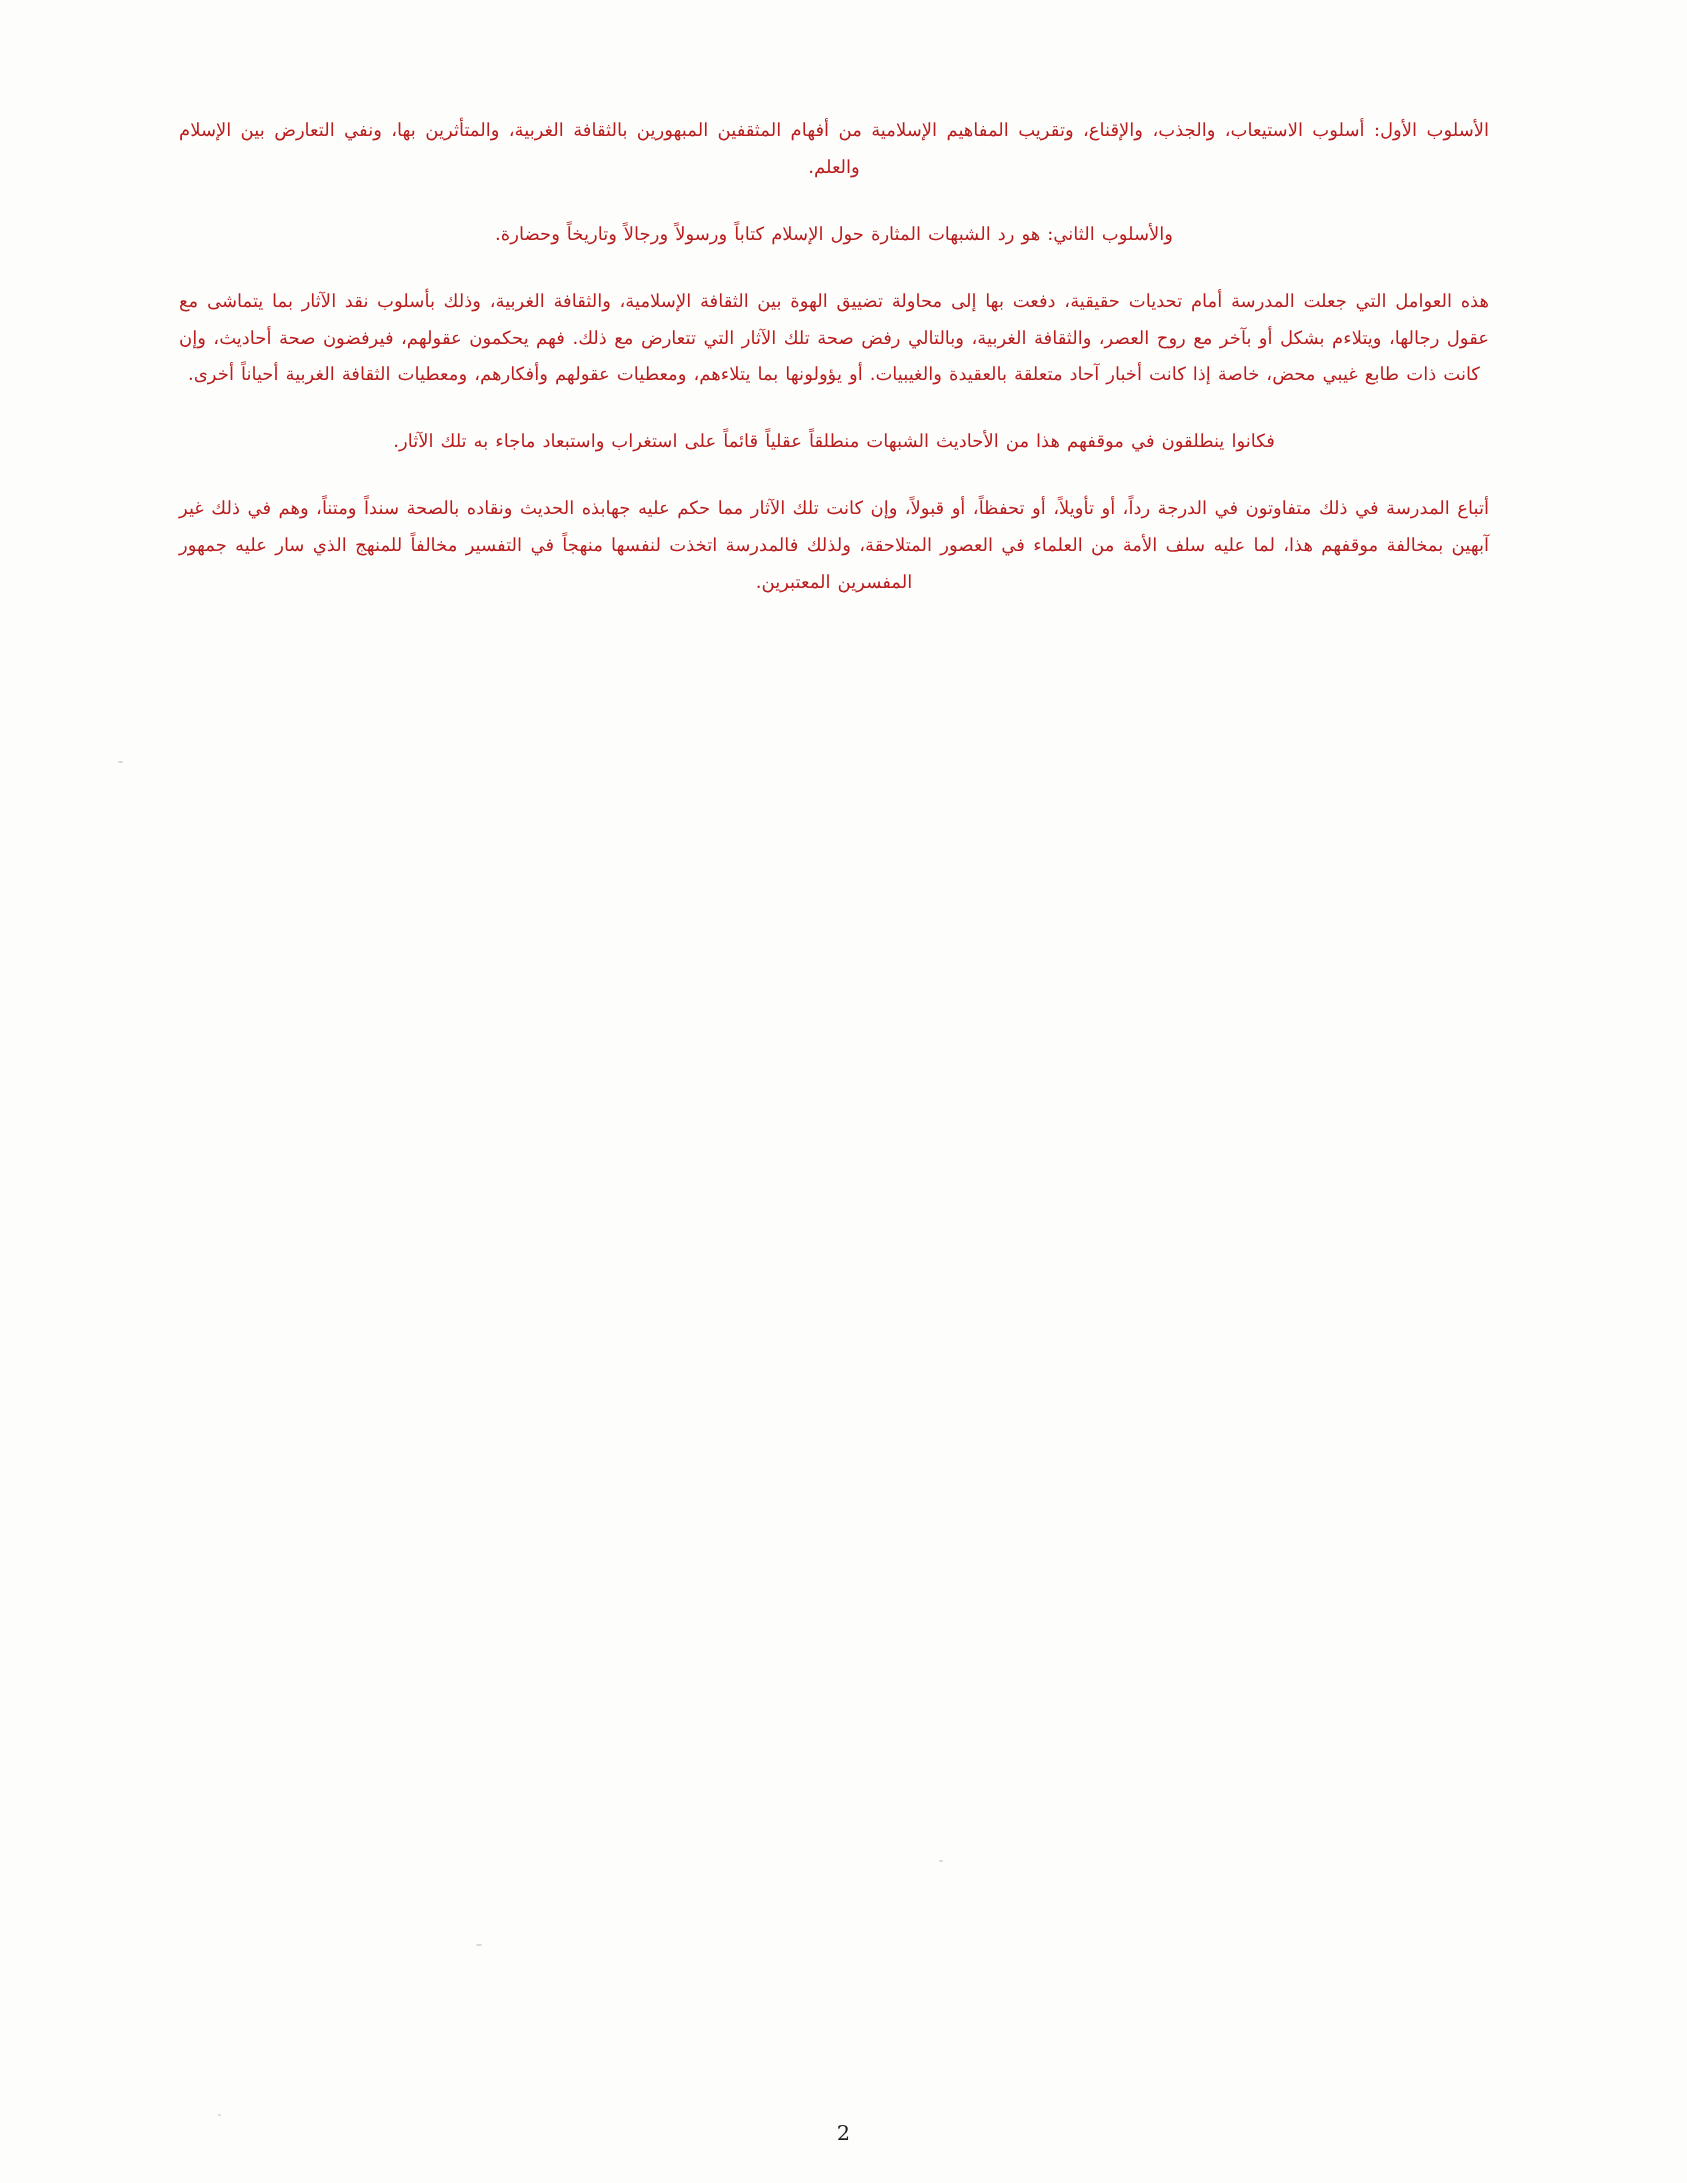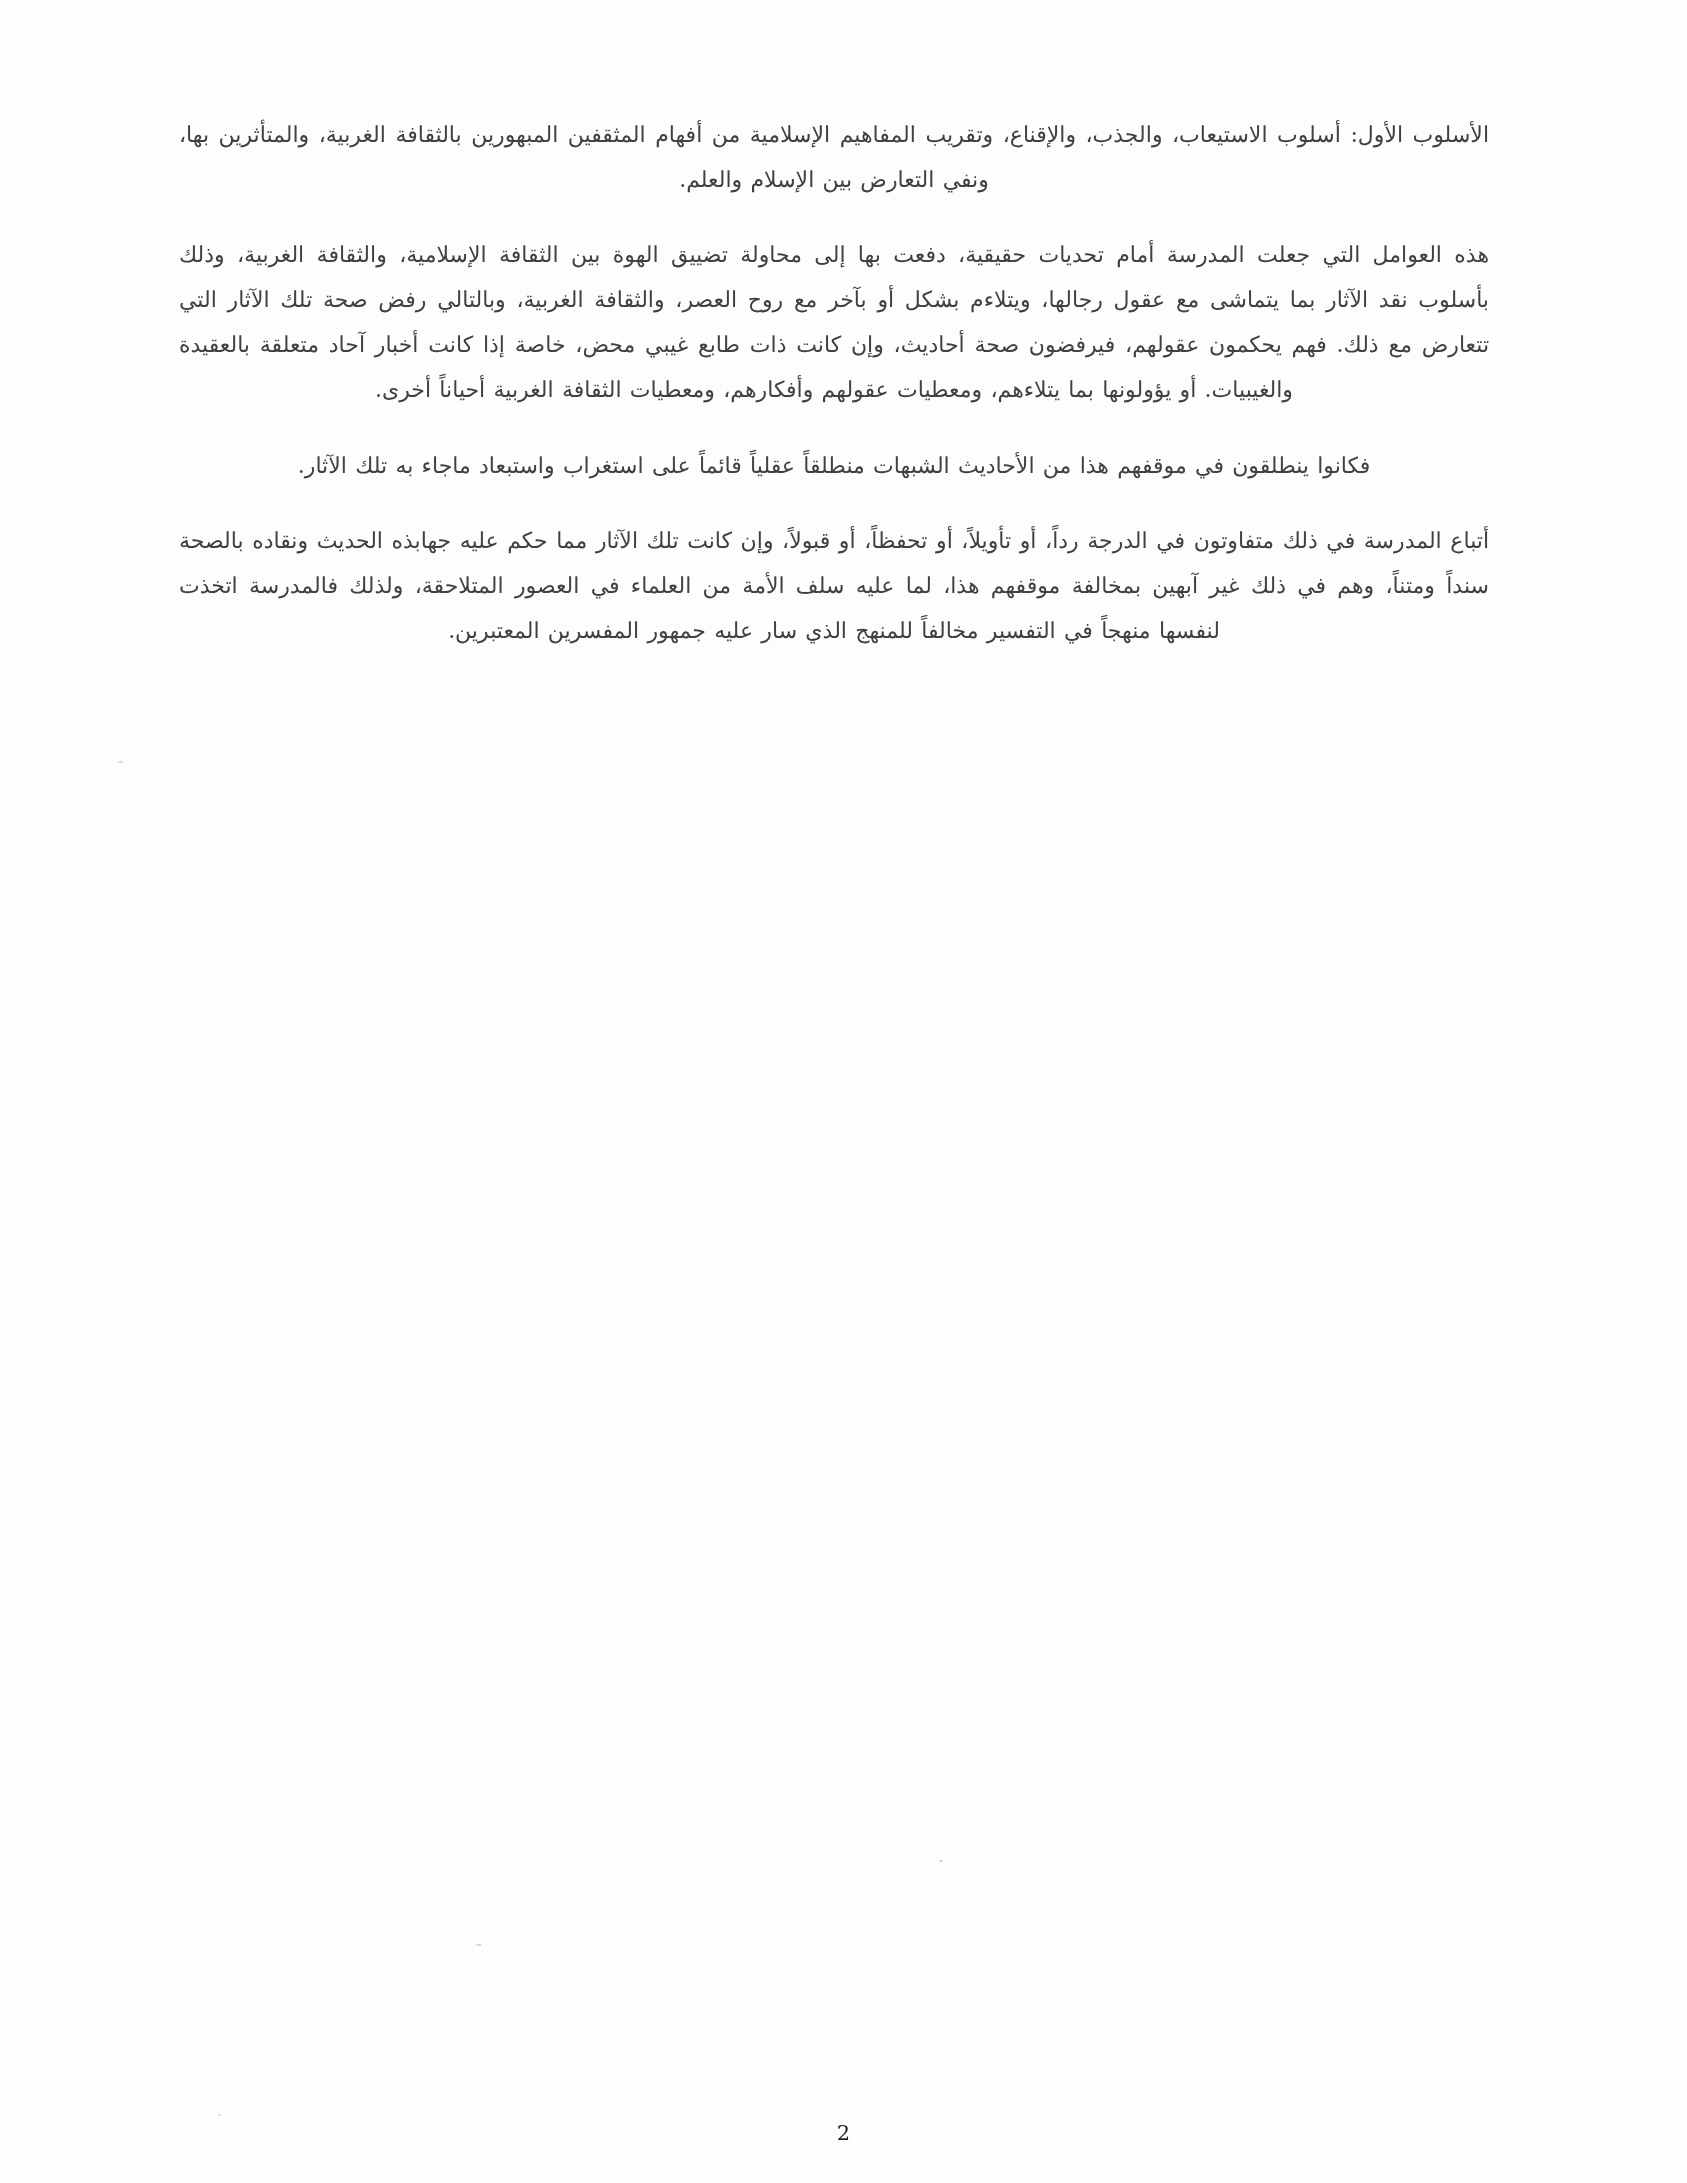--- a/index.html
+++ b/index.html
@@ -21,27 +21,27 @@
     box-sizing: border-box;
     padding: 112px 198px 79px 179px;
   }
   .doc-body {
     direction: rtl;
     text-align: justify;
     text-align-last: center;
   }
   p.para {
     margin: 0 0 30px 0;
-    font-size: 22px;
+    font-size: 18px;
     line-height: 2.05;
     letter-spacing: 0px;
     word-spacing: 1.3px;
     text-align: justify;
     text-justify: inter-word;
-    color: #404040;
+    color: #b91c1c;
   }
   p.para:last-child {
     margin-bottom: 0;
   }
   .page-number {
     position: absolute;
     bottom: 38px;
     left: 0;
     right: 0;
     text-align: center;
@@ -56,20 +56,21 @@
     opacity: 0.55;
   }
 </style>
 </head>
 <body>
 
 <div class="page">
 
   <div class="doc-body">
     <p class="para">الأسلوب الأول: أسلوب الاستيعاب، والجذب، والإقناع، وتقريب المفاهيم الإسلامية من أفهام المثقفين المبهورين بالثقافة الغربية، والمتأثرين بها، ونفي التعارض بين الإسلام والعلم.</p>
+    <p class="para">والأسلوب الثاني: هو رد الشبهات المثارة حول الإسلام كتاباً ورسولاً ورجالاً وتاريخاً وحضارة.</p>
     <p class="para">هذه العوامل التي جعلت المدرسة أمام تحديات حقيقية، دفعت بها إلى محاولة تضييق الهوة بين الثقافة الإسلامية، والثقافة الغربية، وذلك بأسلوب نقد الآثار بما يتماشى مع عقول رجالها، ويتلاءم بشكل أو بآخر مع روح العصر، والثقافة الغربية، وبالتالي رفض صحة تلك الآثار التي تتعارض مع ذلك. فهم يحكمون عقولهم، فيرفضون صحة أحاديث، وإن كانت ذات طابع غيبي محض، خاصة إذا كانت أخبار آحاد متعلقة بالعقيدة والغيبيات. أو يؤولونها بما يتلاءهم، ومعطيات عقولهم وأفكارهم، ومعطيات الثقافة الغربية أحياناً أخرى.</p>
     <p class="para">فكانوا ينطلقون في موقفهم هذا من الأحاديث الشبهات منطلقاً عقلياً قائماً على استغراب واستبعاد ماجاء به تلك الآثار.</p>
     <p class="para">أتباع المدرسة في ذلك متفاوتون في الدرجة رداً، أو تأويلاً، أو تحفظاً، أو قبولاً، وإن كانت تلك الآثار مما حكم عليه جهابذه الحديث ونقاده بالصحة سنداً ومتناً، وهم في ذلك غير آبهين بمخالفة موقفهم هذا، لما عليه سلف الأمة من العلماء في العصور المتلاحقة، ولذلك فالمدرسة اتخذت لنفسها منهجاً في التفسير مخالفاً للمنهج الذي سار عليه جمهور المفسرين المعتبرين.</p>
   </div>
 
   <div class="page-number">2</div>
 
   <span class="speck" style="left:118px;top:761px;width:4.6px;height:2px;"></span>
   <span class="speck" style="left:476px;top:1944px;width:6px;height:2px;"></span>
   <span class="speck" style="left:939px;top:1860px;width:4px;height:2px;"></span>

